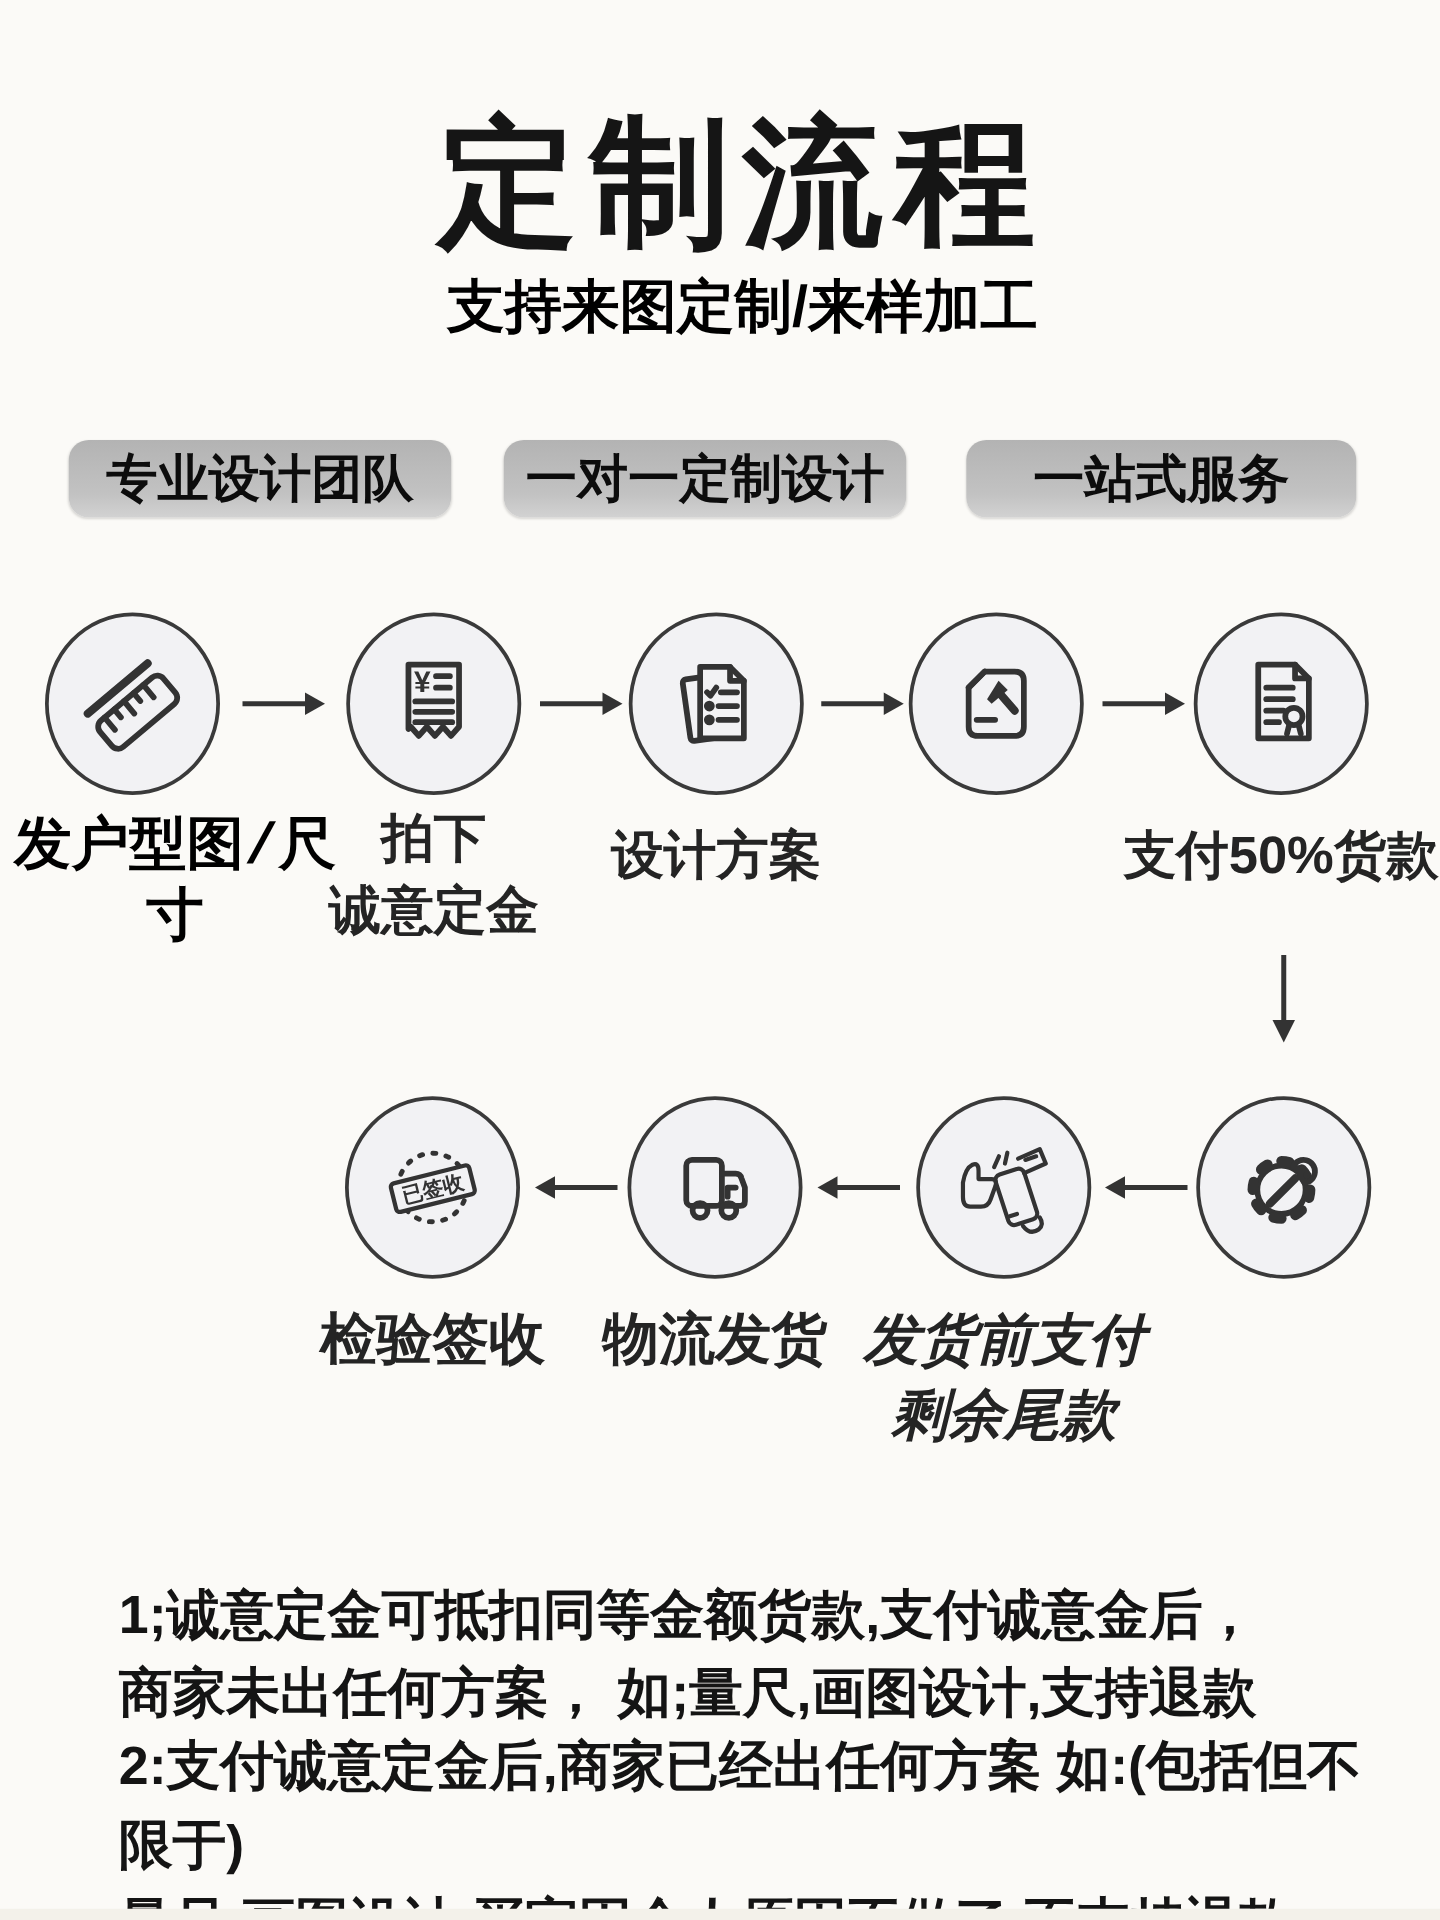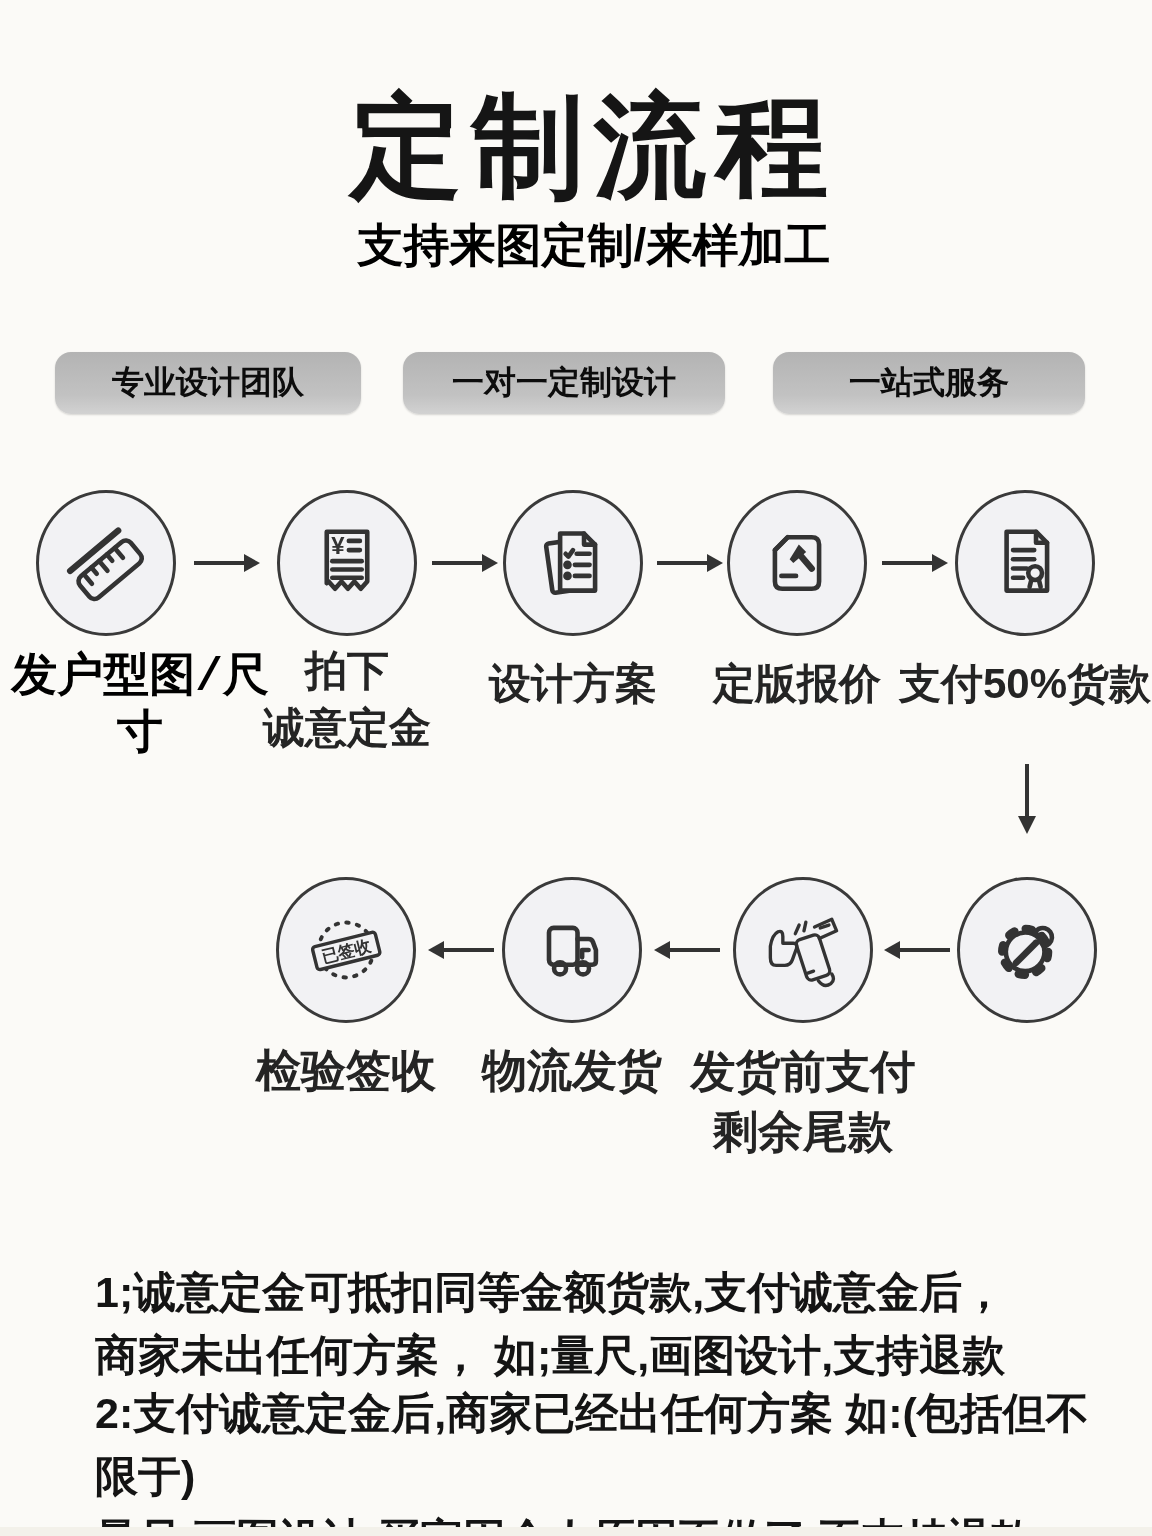--- a/index.html
+++ b/index.html
@@ -20,21 +20,21 @@
   }
   .subtitle{
     left:0;right:0;top:215px;text-align:center;
     font-size:46px;font-weight:800;color:#000;
   }
   
   .badge{
     height:62px;border-radius:16px;
     background:linear-gradient(180deg,#b3b3b3 0%,#c2c2c2 70%,#d2d2d2 100%);
     display:flex;align-items:center;justify-content:center;
-    font-size:32px;font-weight:800;color:#0c0c0c;
+    font-size:41px;font-weight:800;color:#0c0c0c;
     box-shadow:0 1px 2px rgba(0,0,0,.15);
   }
   
   .circle{
     width:140px;height:146px;border-radius:50%;
     border:3px solid #3a3a3a;background:#f2f2f4;
     display:flex;align-items:center;justify-content:center;
     box-sizing:border-box;
   }
   .step-label{
@@ -144,21 +144,20 @@
     <line x1="2" y1="13" x2="54" y2="13" stroke="#333" stroke-width="4"></line>
     <polygon points="52,4 68,13 52,22" fill="#333"></polygon>
   </svg>
 
   <div class="abs step-label bold" style="left:0px;top:650px;width:280px;font-family:Liberation Mono, monospace;">发户型图/尺寸</div>
   <div class="abs step-label" style="left:237px;top:642px;width:220px;">
     <div>拍下</div>
     <div>诚意定金</div>
   </div>
   <div class="abs step-label" style="left:463px;top:655px;width:220px;">设计方案</div>
-  <div class="abs step-label" style="left:687px;top:655px;width:220px;">定版报价</div>
   <div class="abs step-label" style="left:890px;top:655px;width:270px;">支付50%货款</div>
 
   <svg class="abs" style="left:1014px;top:762px;" width="26" height="74">
     <line x1="13" y1="2" x2="13" y2="56" stroke="#333" stroke-width="4"></line>
     <polygon points="4,54 13,72 22,54" fill="#333"></polygon>
   </svg>
 
   <div class="abs circle" style="left:276px;top:877px;">
     <svg class="icon-svg" width="98" height="98" viewBox="0 0 100 100">
       <circle cx="50" cy="50" r="28" stroke-width="4" stroke-dasharray="2.5 8.5"></circle>
@@ -216,21 +215,21 @@
     <line x1="16" y1="13" x2="68" y2="13" stroke="#333" stroke-width="4"></line>
     <polygon points="18,4 2,13 18,22" fill="#333"></polygon>
   </svg>
   <svg class="abs" style="left:882px;top:937px;" width="70" height="26">
     <line x1="16" y1="13" x2="68" y2="13" stroke="#333" stroke-width="4"></line>
     <polygon points="18,4 2,13 18,22" fill="#333"></polygon>
   </svg>
 
   <div class="abs step-label big" style="left:236px;top:1042px;width:220px;">检验签收</div>
   <div class="abs step-label big" style="left:462px;top:1042px;width:220px;">物流发货</div>
-  <div class="abs step-label big" style="left:668px;top:1042px;width:270px;line-height:60px;">
+  <div class="abs step-label big" style="left:668px;top:1042px;width:270px;line-height:60px;font-style:italic;">
     <div>发货前支付</div>
     <div>剩余尾款</div>
   </div>
 
   <div class="abs notes" style="top:1261px;">
     <div>1;诚意定金可抵扣同等金额货款,支付诚意金后，</div>
     <div>商家未出任何方案， 如;量尺,画图设计,支持退款</div>
   </div>
   <div class="abs notes" style="top:1382px;">
     <div>2:支付诚意定金后,商家已经出任何方案 如:(包括但不限于)</div>

